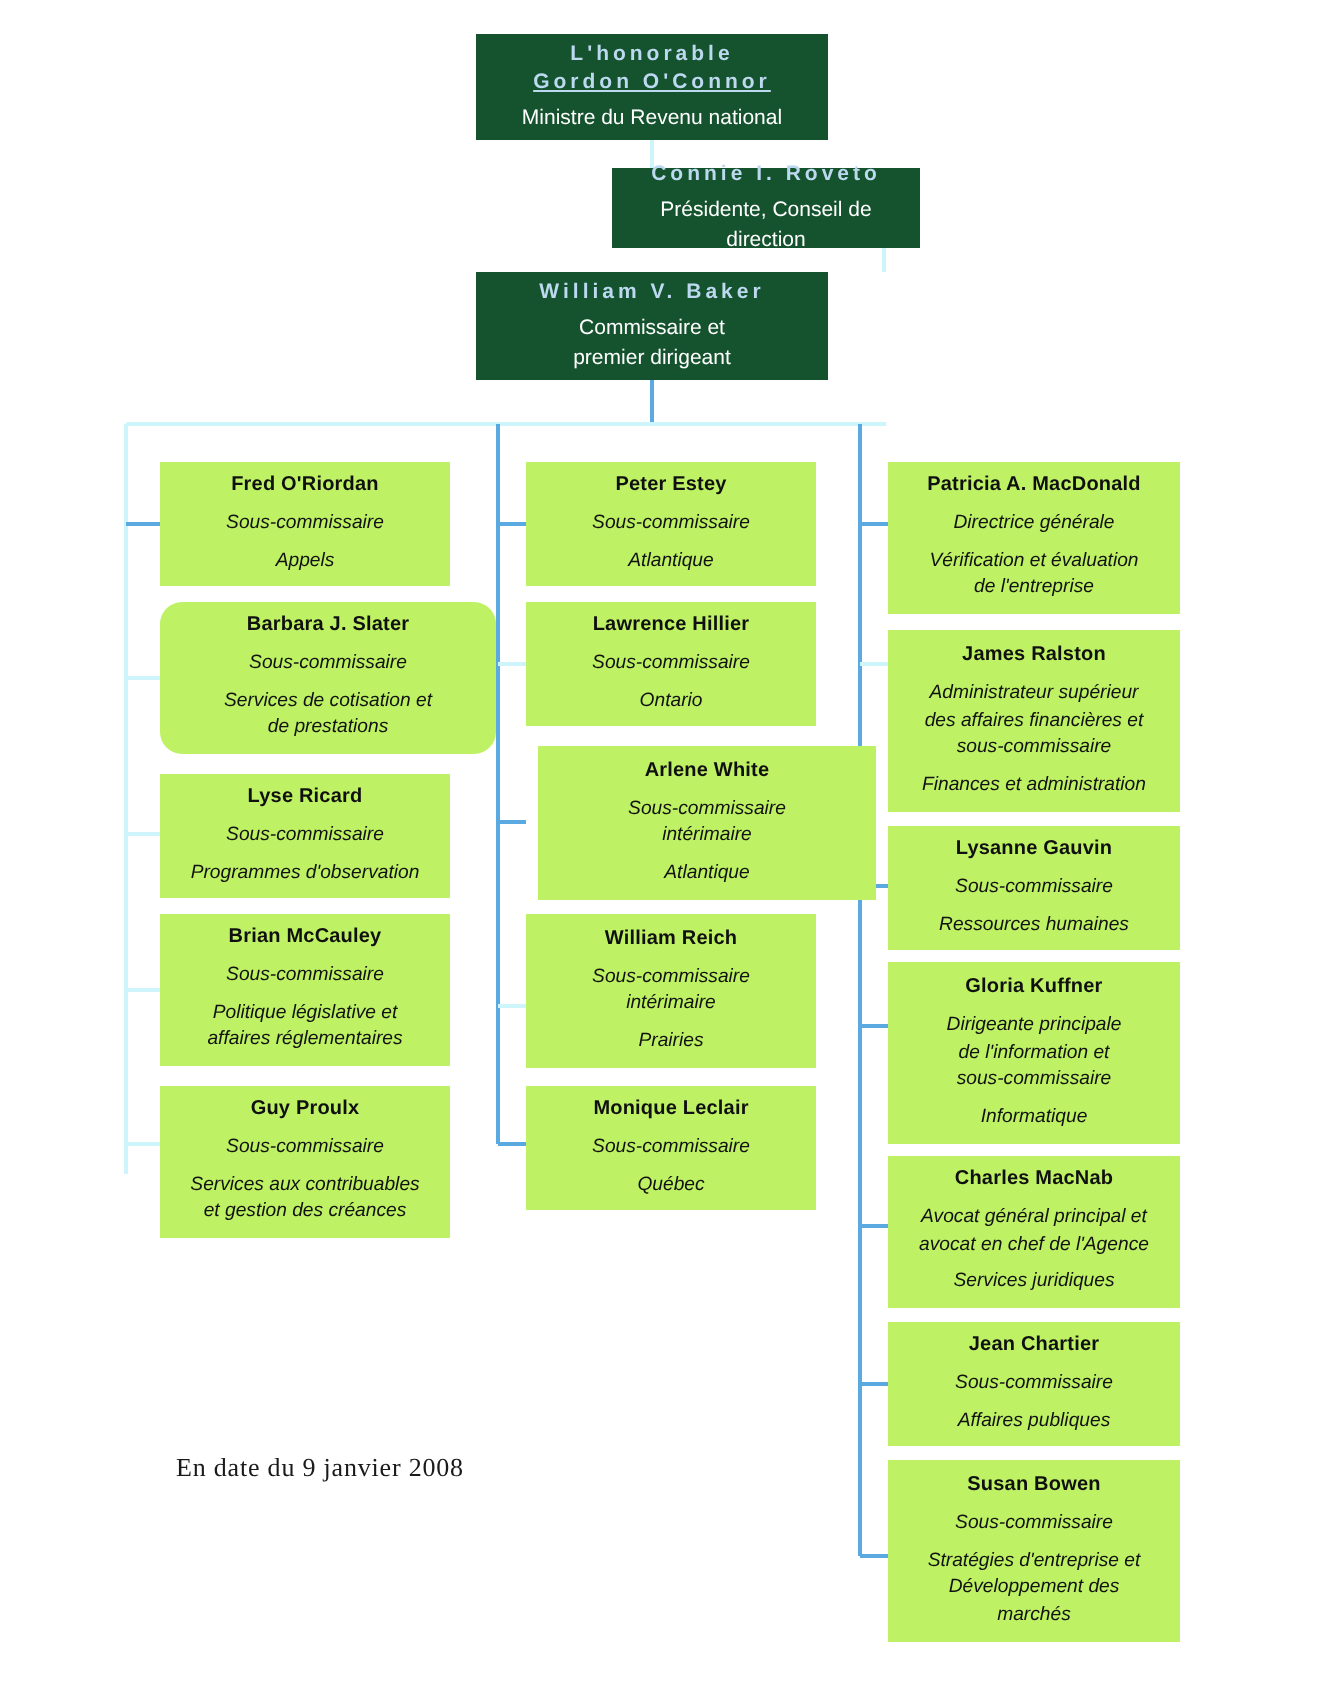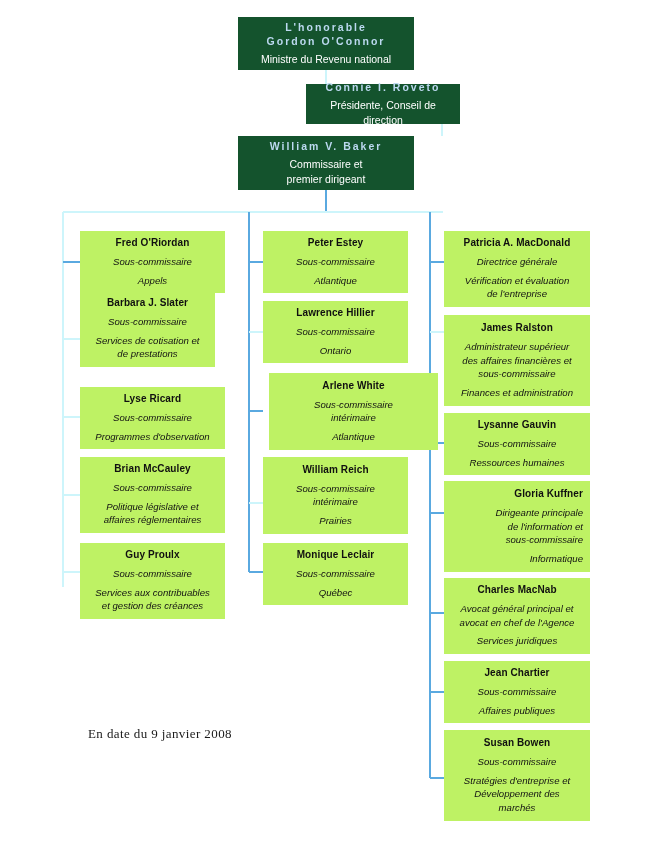--- a/index.html
+++ b/index.html
@@ -136,21 +136,21 @@
     <line x1="430" y1="443" x2="444" y2="443" stroke="#5aa9e0" stroke-width="2"></line>
     <line x1="430" y1="513" x2="444" y2="513" stroke="#5aa9e0" stroke-width="2"></line>
     <line x1="430" y1="613" x2="444" y2="613" stroke="#5aa9e0" stroke-width="2"></line>
     <line x1="430" y1="692" x2="444" y2="692" stroke="#5aa9e0" stroke-width="2"></line>
     <line x1="430" y1="778" x2="444" y2="778" stroke="#5aa9e0" stroke-width="2"></line>
   </svg>
 
   <div class="node exec" style="left:238px; top:17px; width:176px; height:53px;">
     <div class="node-textblock">
       <div class="node-name">L'honorable</div>
-      <div class="node-name" style="margin-top:-4px;">Gordon O'Connor</div>
+      <div class="node-name" style="margin-top:-4px;text-decoration:underline;">Gordon O'Connor</div>
       <div class="node-line">Ministre du Revenu national</div>
     </div>
   </div>
 
   <div class="node exec" style="left:238px; top:136px; width:176px; height:54px;">
     <div class="node-textblock">
       <div class="node-name">William V. Baker</div>
       <div class="node-line">Commissaire et</div>
       <div class="node-line">premier dirigeant</div>
     </div>
@@ -164,21 +164,21 @@
   </div>
 
   <div class="node unit" style="left:80px; top:231px; width:145px; height:62px;">
     <div class="node-textblock">
       <div class="node-name">Fred O'Riordan</div>
       <div class="node-line">Sous-commissaire</div>
       <div class="node-line gap">Appels</div>
     </div>
   </div>
 
-  <div class="node unit" style="left:80px; top:291px; width:135px; height:76px;">
+  <div class="node unit" style="left:80px; top:301px; width:168px; height:76px;border-radius:11px;">
     <div class="node-textblock">
       <div class="node-name">Barbara J. Slater</div>
       <div class="node-line">Sous-commissaire</div>
       <div class="node-line gap">Services de cotisation et</div>
       <div class="node-line">de prestations</div>
     </div>
   </div>
 
   <div class="node unit" style="left:80px; top:387px; width:145px; height:62px;">
     <div class="node-textblock">
@@ -268,21 +268,21 @@
   </div>
 
   <div class="node unit" style="left:444px; top:413px; width:146px; height:62px;">
     <div class="node-textblock">
       <div class="node-name">Lysanne Gauvin</div>
       <div class="node-line">Sous-commissaire</div>
       <div class="node-line gap">Ressources humaines</div>
     </div>
   </div>
 
-  <div class="node unit" style="left:444px; top:481px; width:146px; height:91px;text-align:right;">
+  <div class="node unit" style="left:444px; top:481px; width:146px; height:91px;">
     <div class="node-textblock">
       <div class="node-name">Gloria Kuffner</div>
       <div class="node-line">Dirigeante principale</div>
       <div class="node-line">de l'information et</div>
       <div class="node-line">sous-commissaire</div>
       <div class="node-line gap">Informatique</div>
     </div>
   </div>
 
   <div class="node unit" style="left:444px; top:578px; width:146px; height:76px;">

